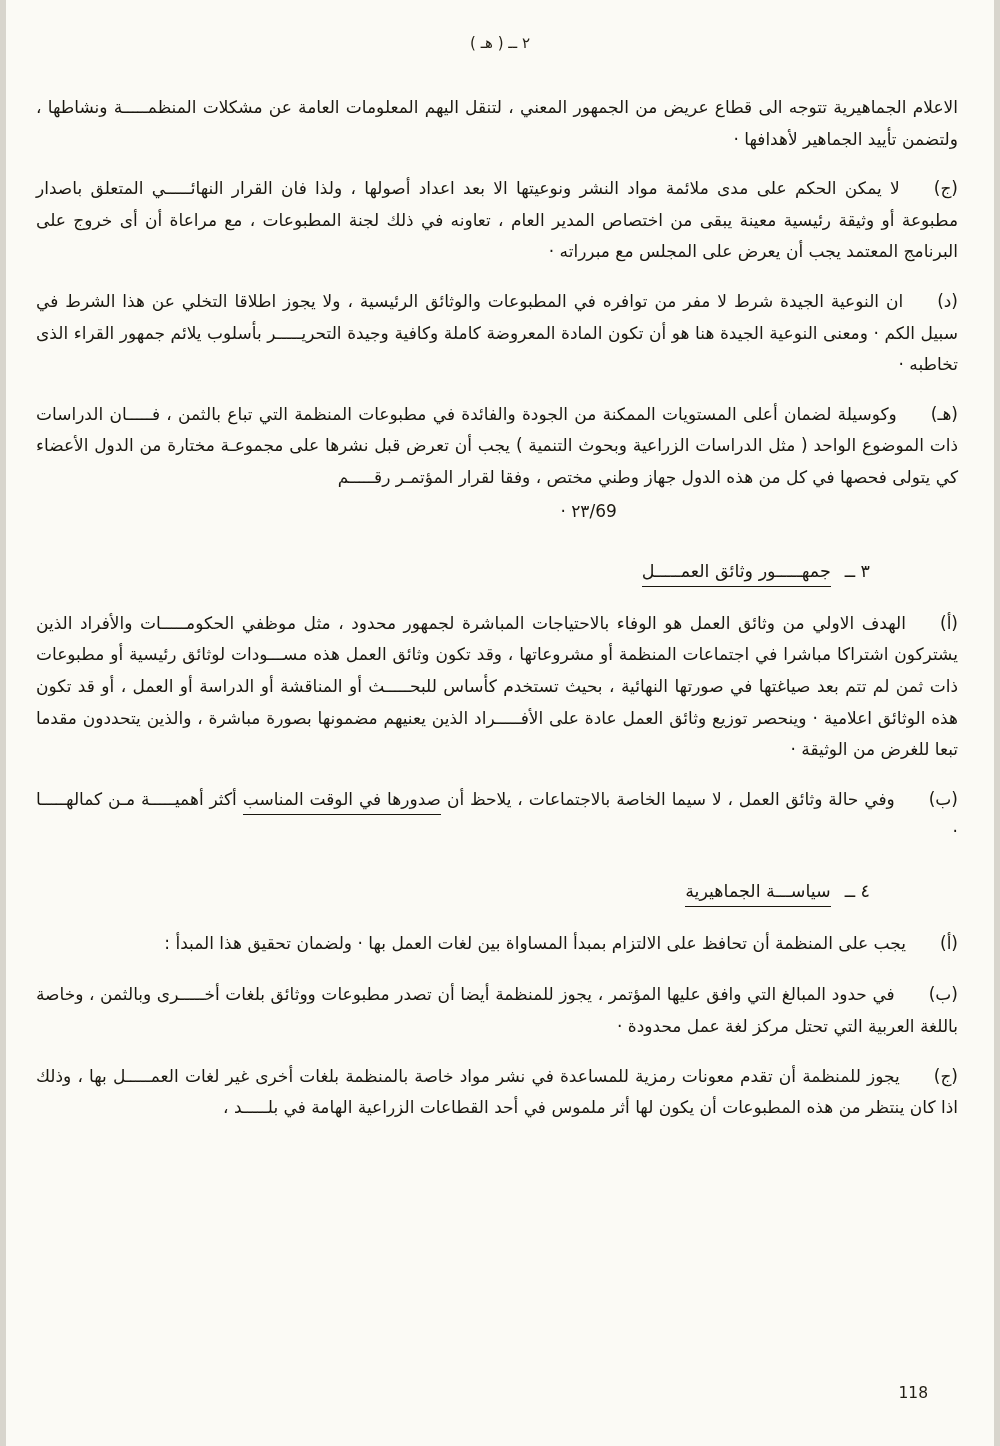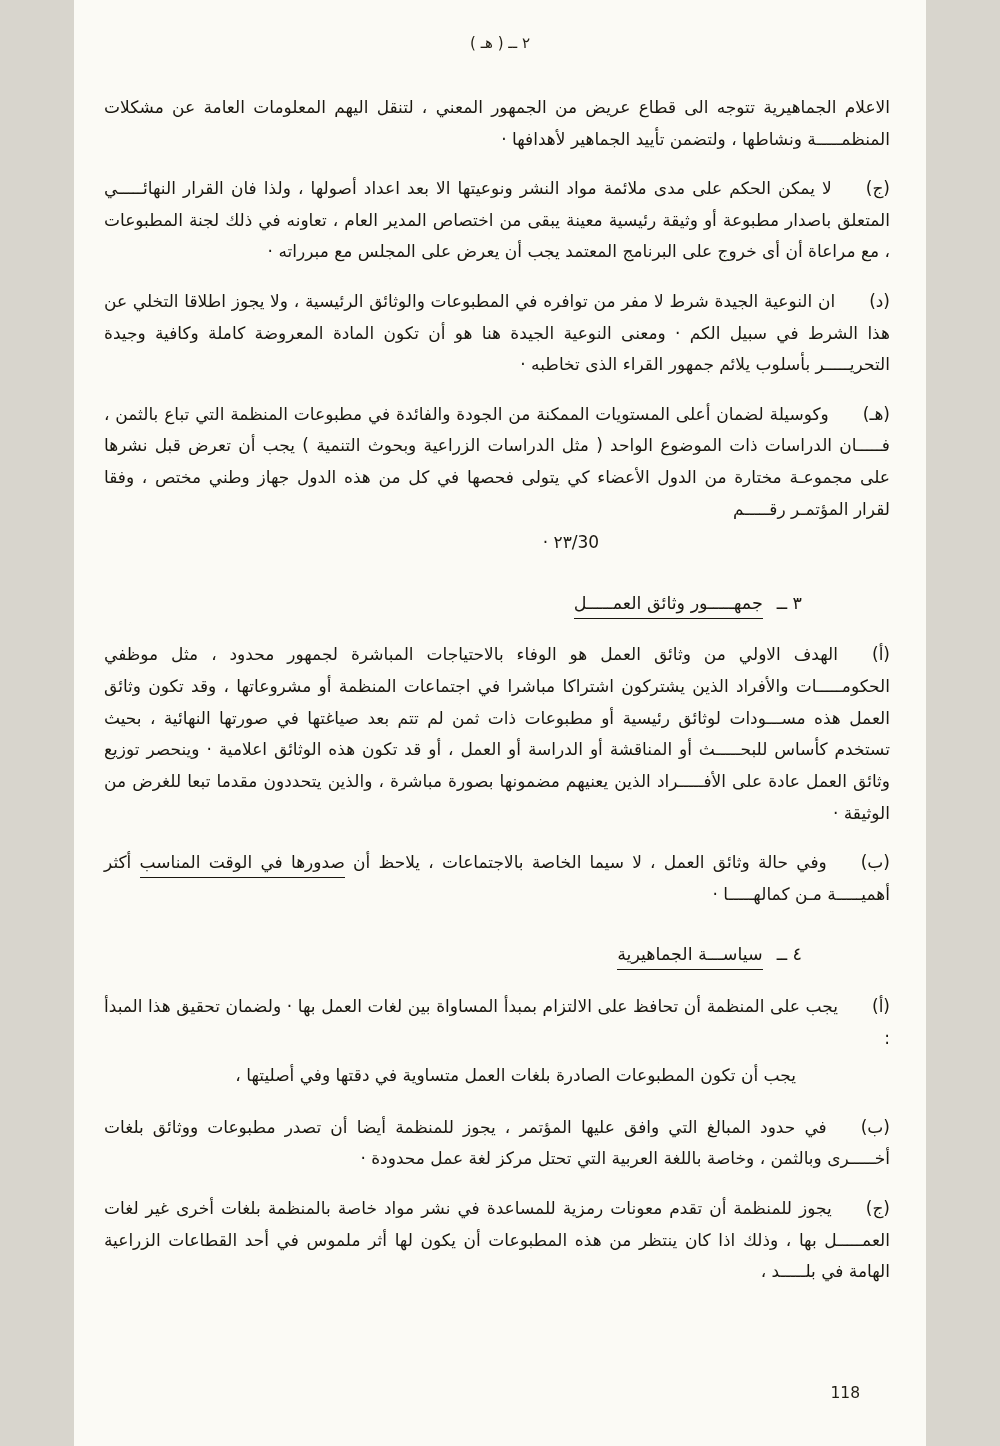--- a/index.html
+++ b/index.html
@@ -1,20 +1,20 @@
 <!DOCTYPE html>
 <html lang="ar"><head>
 <meta charset="utf-8">
 <style>
   * { box-sizing: border-box; }
   html, body { margin: 0; padding: 0; background: #d8d5cd; }
 
   .page {
     position: relative;
-    width: 852px;
+    width: 988px;
     height: 1446px;
     margin: 0 auto;
     background: #fbfaf5;
     color: #1a170f;
     font-family: "DejaVu Sans", sans-serif;
     overflow: hidden;
   }
 
   .header-mark {
     direction: rtl;
@@ -90,40 +90,39 @@
   <div class="content">
 
     <p class="para"><span>الاعلام الجماهيرية تتوجه الى قطاع عريض من الجمهور المعني ، لتنقل اليهم المعلومات العامة عن مشكلات المنظمـــــة ونشاطها ، ولتضمن تأييد الجماهير لأهدافها ·</span></p>
 
     <p class="para"><span class="plabel">(ج)</span><span>لا يمكن الحكم على مدى ملائمة مواد النشر ونوعيتها الا بعد اعداد أصولها ، ولذا فان القرار النهائـــــي المتعلق باصدار مطبوعة أو وثيقة رئيسية معينة يبقى من اختصاص المدير العام ، تعاونه في ذلك لجنة المطبوعات ، مع مراعاة أن أى خروج على البرنامج المعتمد يجب أن يعرض على المجلس مع مبرراته ·</span></p>
 
     <p class="para"><span class="plabel">(د)</span><span>ان النوعية الجيدة شرط لا مفر من توافره في المطبوعات والوثائق الرئيسية ، ولا يجوز اطلاقا التخلي عن هذا الشرط في سبيل الكم · ومعنى النوعية الجيدة هنا هو أن تكون المادة المعروضة كاملة وكافية وجيدة التحريـــــر بأسلوب يلائم جمهور القراء الذى تخاطبه ·</span></p>
 
     <p class="para para-tight"><span class="plabel">(هـ)</span><span>وكوسيلة لضمان أعلى المستويات الممكنة من الجودة والفائدة في مطبوعات المنظمة التي تباع بالثمن ، فـــــان الدراسات ذات الموضوع الواحد ( مثل الدراسات الزراعية وبحوث التنمية ) يجب أن تعرض قبل نشرها على مجموعـة مختارة من الدول الأعضاء كي يتولى فحصها في كل من هذه الدول جهاز وطني مختص ، وفقا لقرار المؤتمـر رقـــــم</span></p>
 
-    <div class="ref-line">30/٢٣ ·</div>
+    <div class="ref-line">69/٢٣ ·</div>
 
     <div class="heading">
       <span class="num">٣ ــ</span><span class="underlined">جمهـــــور وثائق العمـــــل</span>
     </div>
 
     <p class="para"><span class="plabel">(أ)</span><span>الهدف الاولي من وثائق العمل هو الوفاء بالاحتياجات المباشرة لجمهور محدود ، مثل موظفي الحكومـــــات والأفراد الذين يشتركون اشتراكا مباشرا في اجتماعات المنظمة أو مشروعاتها ، وقد تكون وثائق العمل هذه مســـودات لوثائق رئيسية أو مطبوعات ذات ثمن لم تتم بعد صياغتها في صورتها النهائية ، بحيث تستخدم كأساس للبحـــــث أو المناقشة أو الدراسة أو العمل ، أو قد تكون هذه الوثائق اعلامية · وينحصر توزيع وثائق العمل عادة على الأفـــــراد الذين يعنيهم مضمونها بصورة مباشرة ، والذين يتحددون مقدما تبعا للغرض من الوثيقة ·</span></p>
 
     <p class="para"><span class="plabel">(ب)</span><span>وفي حالة وثائق العمل ، لا سيما الخاصة بالاجتماعات ، يلاحظ أن</span>
       <span class="underlined">صدورها في الوقت المناسب</span>
       <span>أكثر أهميـــــة مـن كمالهـــــا ·</span></p>
 
     <div class="heading">
       <span class="num">٤ ــ</span><span class="underlined">سياســـة الجماهيرية</span>
     </div>
 
     <p class="para para-tight"><span class="plabel">(أ)</span><span>يجب على المنظمة أن تحافظ على الالتزام بمبدأ المساواة بين لغات العمل بها · ولضمان تحقيق هذا المبدأ :</span></p>
 
     <div class="sub-list">
-      <div class="sub-line">يجب أن تكون المطبوعات الصادرة بلغات العمل متساوية في دقتها وفي أصليتها ،</div>
     </div>
 
     <p class="para"><span class="plabel">(ب)</span><span>في حدود المبالغ التي وافق عليها المؤتمر ، يجوز للمنظمة أيضا أن تصدر مطبوعات ووثائق بلغات أخـــــرى وبالثمن ، وخاصة باللغة العربية التي تحتل مركز لغة عمل محدودة ·</span></p>
 
     <p class="para"><span class="plabel">(ج)</span><span>يجوز للمنظمة أن تقدم معونات رمزية للمساعدة في نشر مواد خاصة بالمنظمة بلغات أخرى غير لغات العمـــــل بها ، وذلك اذا كان ينتظر من هذه المطبوعات أن يكون لها أثر ملموس في أحد القطاعات الزراعية الهامة في بلـــــد ،</span></p>
 
   </div>
 
   <div class="page-number">118</div>
 

